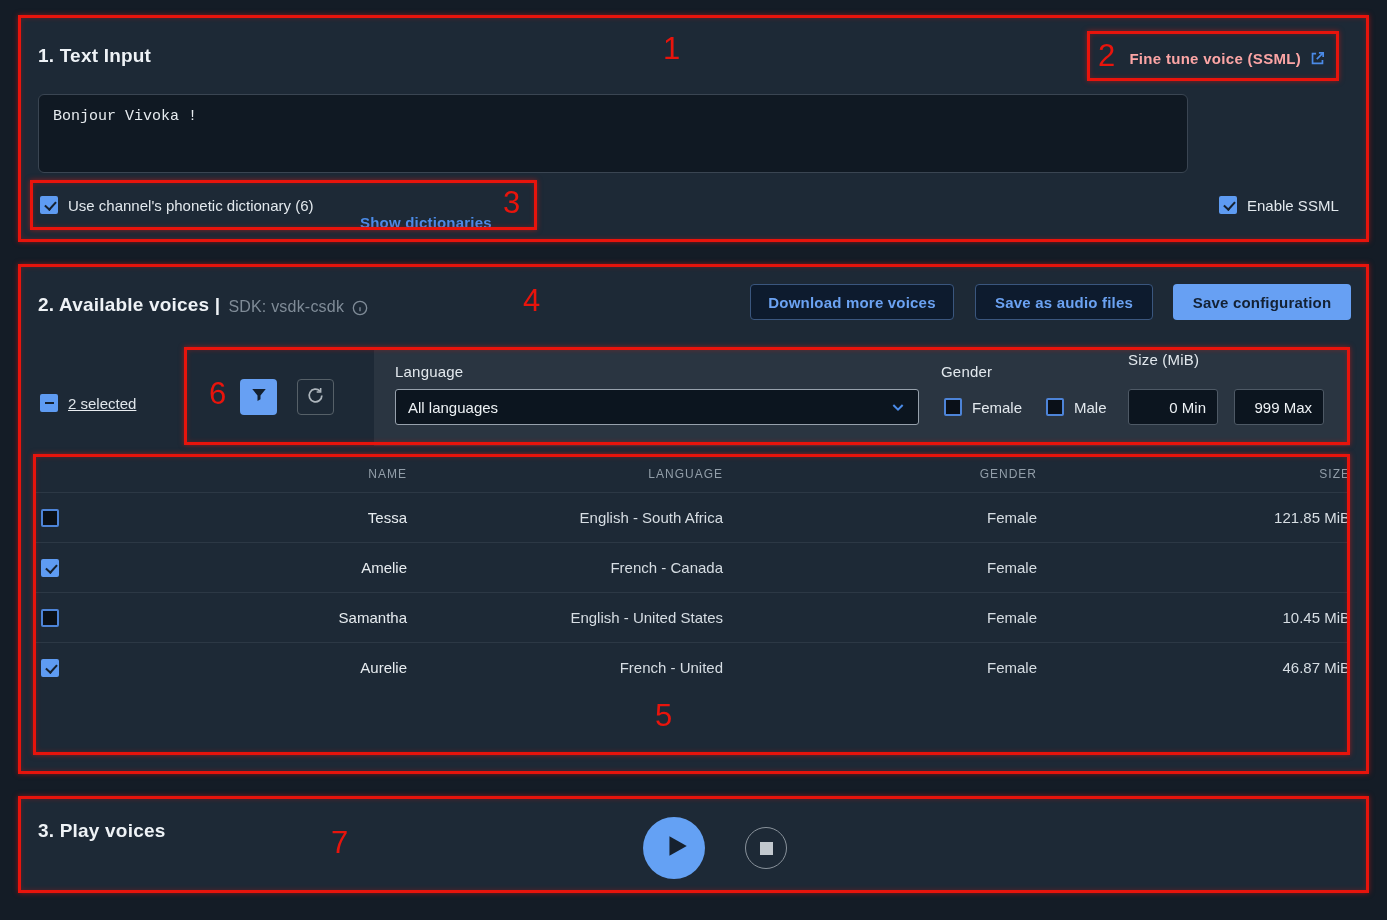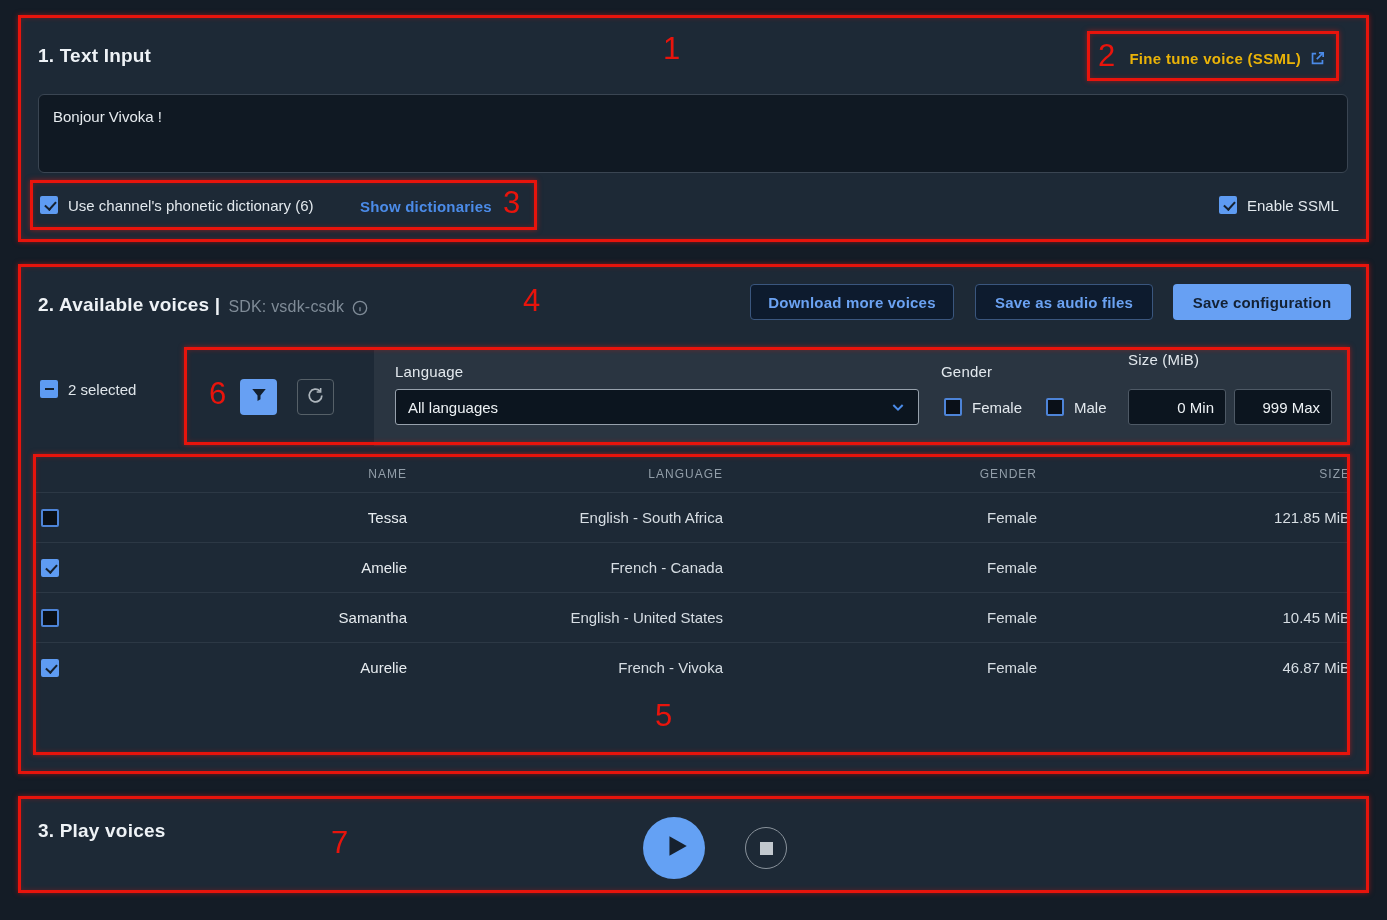--- a/index.html
+++ b/index.html
@@ -18,32 +18,32 @@
   }
   #card1 { left:20px; top:18px; width:1348px; height:223px; }
   #card2 { left:20px; top:266px; width:1348px; height:506px; }
   #card3 { left:20px; top:798px; width:1348px; height:93px; }
 
   .sec-title { position:absolute; font-size:19px; font-weight:bold; color:#eef2f6; letter-spacing:.2px; }
 
   
   #card1 .sec-title { left:18px; top:27px; }
   .fine-tune { position:absolute; right:42px; top:32px; display:flex; align-items:center; gap:8px;
-    color:#eab308; font-size:15px; font-weight:bold; cursor:pointer; letter-spacing:.3px; }
+    color:#fca5a5; font-size:15px; font-weight:bold; cursor:pointer; letter-spacing:.3px; }
   .fine-tune svg { display:block; }
   .text-area {
-    position:absolute; left:18px; top:76px; width:1310px; height:79px;
+    position:absolute; left:18px; top:76px; width:1150px; height:79px;
     background:#101923; border:1px solid #3a4552; border-radius:6px;
-    color:#e6ebef; font-size:15px; font-family:Liberation Sans, sans-serif;
+    color:#e6ebef; font-size:15px; font-family:Liberation Mono, monospace;
     padding:12px 14px; resize:none; outline:none; line-height:1.3;
   }
   .dict-row { position:absolute; left:20px; top:178px; display:flex; align-items:center; }
   .dict-row .lbl { margin-left:10px; font-size:15px; color:#e2e8ed; }
   .link { color:#4b8be8; font-size:15px; font-weight:bold; cursor:pointer; letter-spacing:.2px; }
-  .show-dict { position:absolute; left:340px; top:180px; }
+  .show-dict { position:absolute; left:340px; top:196px; }
   .ssml-row { position:absolute; left:1199px; top:178px; display:flex; align-items:center; }
   .ssml-row .lbl { margin-left:10px; font-size:15px; color:#e2e8ed; }
 
   
   .cb {
     width:18px; height:18px; border-radius:2px; flex:none; position:relative;
     border:2px solid #4d84d8; background:#0a1018; cursor:pointer;
   }
   .cb.checked, .cb.mixed { background:#5e9bf2; border-color:#5e9bf2; }
   .cb.checked::after {
@@ -60,40 +60,40 @@
   #card2 .sdk { font-size:16px; font-weight:normal; color:#7f8b97; letter-spacing:.2px; }
   #card2 .sdk-info { color:#7f8b97; display:flex; align-items:center; }
   .btn { position:absolute; top:18px; height:36px; border-radius:4px; font-size:15px; font-weight:bold;
     display:flex; align-items:center; justify-content:center; cursor:pointer; letter-spacing:.2px; }
   .btn.outline { background:#0d1b2e; border:1px solid #3a567e; color:#6ba2f2; }
   .btn.filled  { background:#67a0f3; color:#132134; }
   #btn-download { left:730px; width:204px; }
   #btn-save-audio { left:955px; width:178px; }
   #btn-save-config { left:1153px; width:178px; }
 
-  .sel-row { position:absolute; left:20px; top:114px; display:flex; align-items:center; }
+  .sel-row { position:absolute; left:20px; top:128px; display:flex; align-items:center;text-decoration:underline; }
   .sel-row .lbl { margin-left:10px; font-size:15px; color:#dfe5ea; }
 
   .icon-btn { position:absolute; top:113px; width:37px; height:36px; border-radius:4px;
     display:flex; align-items:center; justify-content:center; cursor:pointer; }
   #filter-btn { left:220px; background:#67a0f3; }
   #refresh-btn { left:277px; background:transparent; border:1px solid #566068; }
 
   .filter-panel { position:absolute; left:354px; top:83px; width:976px; height:97px; background:#2a3541; }
   .fp-label { position:absolute; font-size:15px; color:#e2e8ed; letter-spacing:.2px; }
   .lang-select {
     position:absolute; left:21px; top:40px; width:524px; height:36px;
     background:#0c151f; border:1px solid #97a1ac; border-radius:3px;
     display:flex; align-items:center; padding:0 12px; font-size:15px; color:#eef2f5; cursor:pointer;
   }
   .lang-select .chev { margin-left:auto; display:flex; }
   .gender-item { position:absolute; display:flex; align-items:center; }
   .gender-item .lbl { margin-left:10px; font-size:15px; color:#e2e8ed; }
   .size-input {
-    position:absolute; top:40px; width:98px; height:36px;
+    position:absolute; top:40px; width:90px; height:36px;
     background:#0c151f; border:1px solid #4e5965; border-radius:3px;
     color:#eef2f5; font-size:15px; font-family:"Liberation Sans", sans-serif;
     text-align:right; padding-right:11px; outline:none;
   }
 
   
   .voice-table { position:absolute; left:13px; top:189px; width:1317px;text-align:right; }
   .t-row { display:grid; grid-template-columns:59px 315px 316px 314px 1fr; align-items:center; }
   .t-head { height:37px; color:#929ea9; font-size:12px; letter-spacing:1px; }
   .t-data { height:50px; border-top:1px solid #2c3845; font-size:15px; color:#d6dde3; }
@@ -247,21 +247,21 @@
     <div class="t-row t-data">
       <span class="cb"></span>
       <span class="name">Samantha</span>
       <span>English - United States</span>
       <span>Female</span>
       <span>10.45 MiB</span>
     </div>
     <div class="t-row t-data">
       <span class="cb checked"></span>
       <span class="name">Aurelie</span>
-      <span>French - Vivoka</span>
+      <span>French - United</span>
       <span>Female</span>
       <span>46.87 MiB</span>
     </div>
   </div>
 </div>
 
 <div class="card" id="card3">
   <div class="sec-title">3. Play voices</div>
   <div class="play-btn">
     <span>

